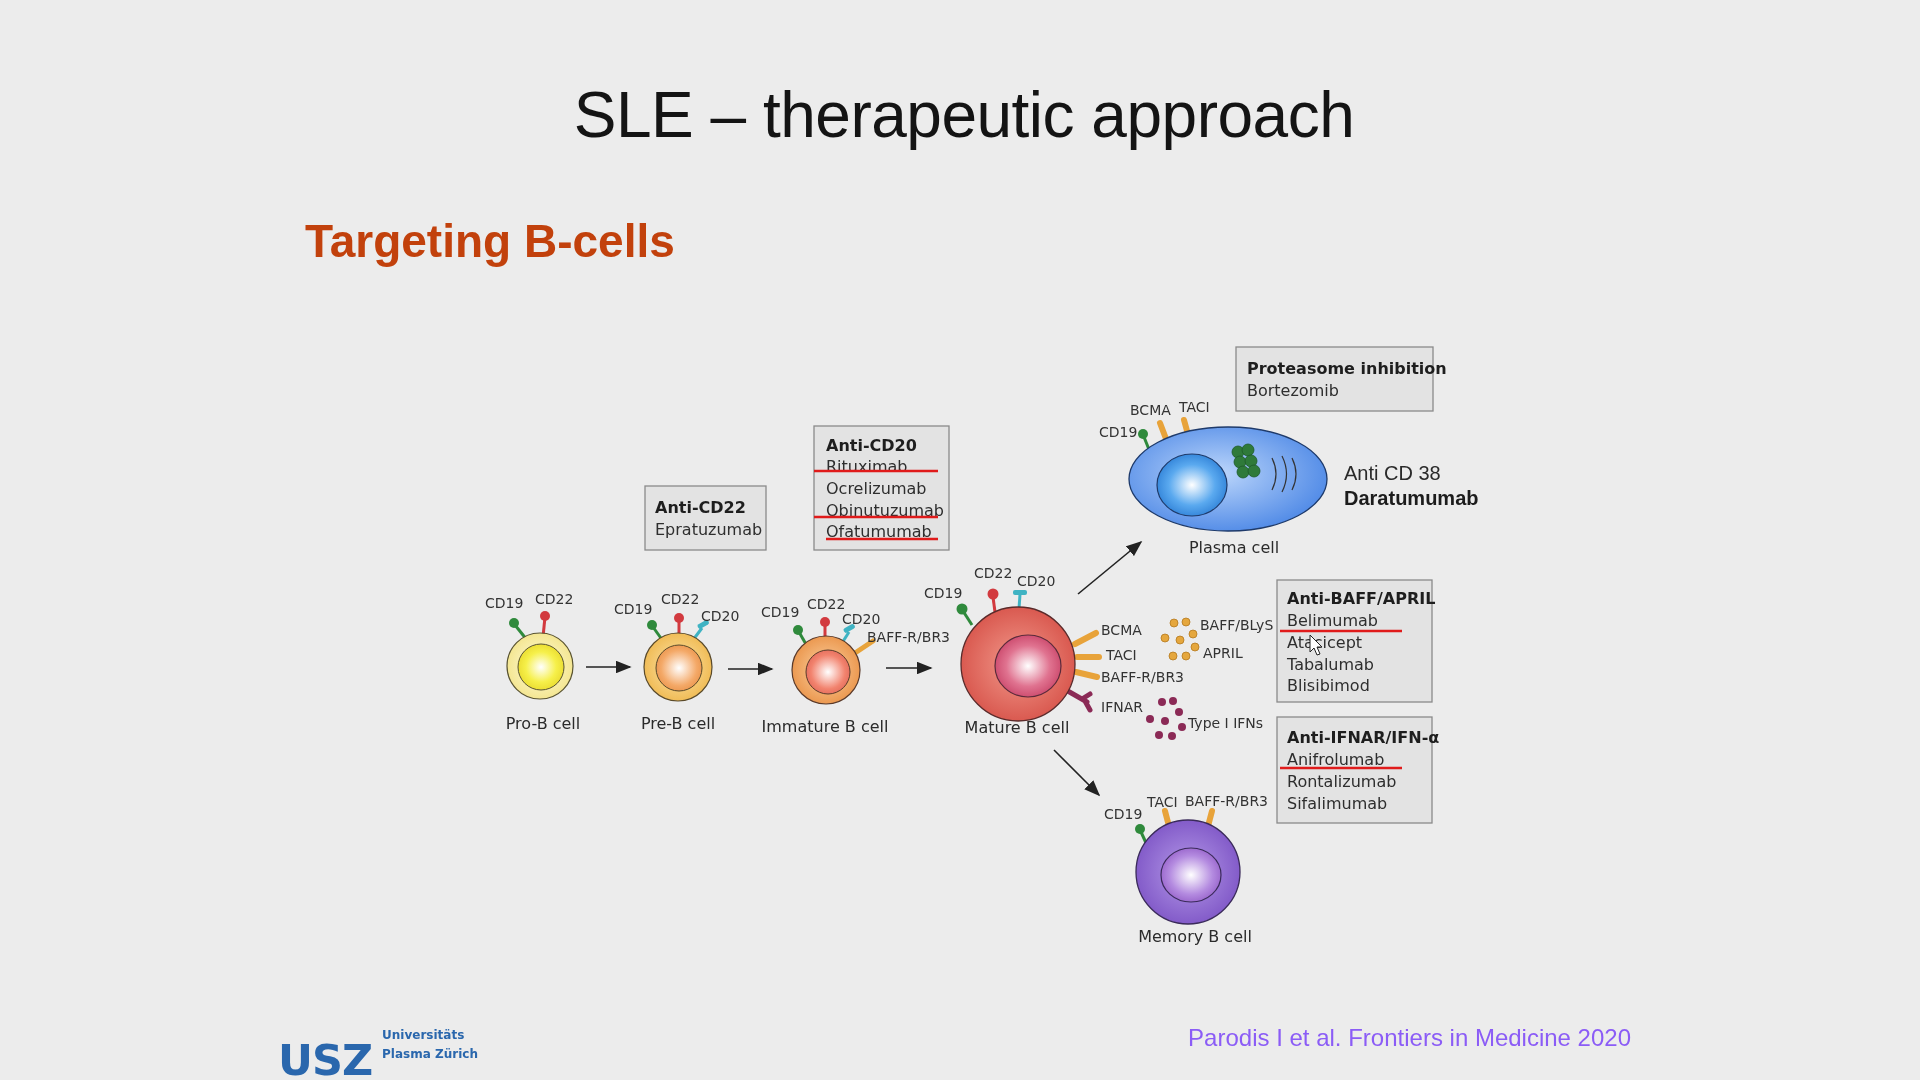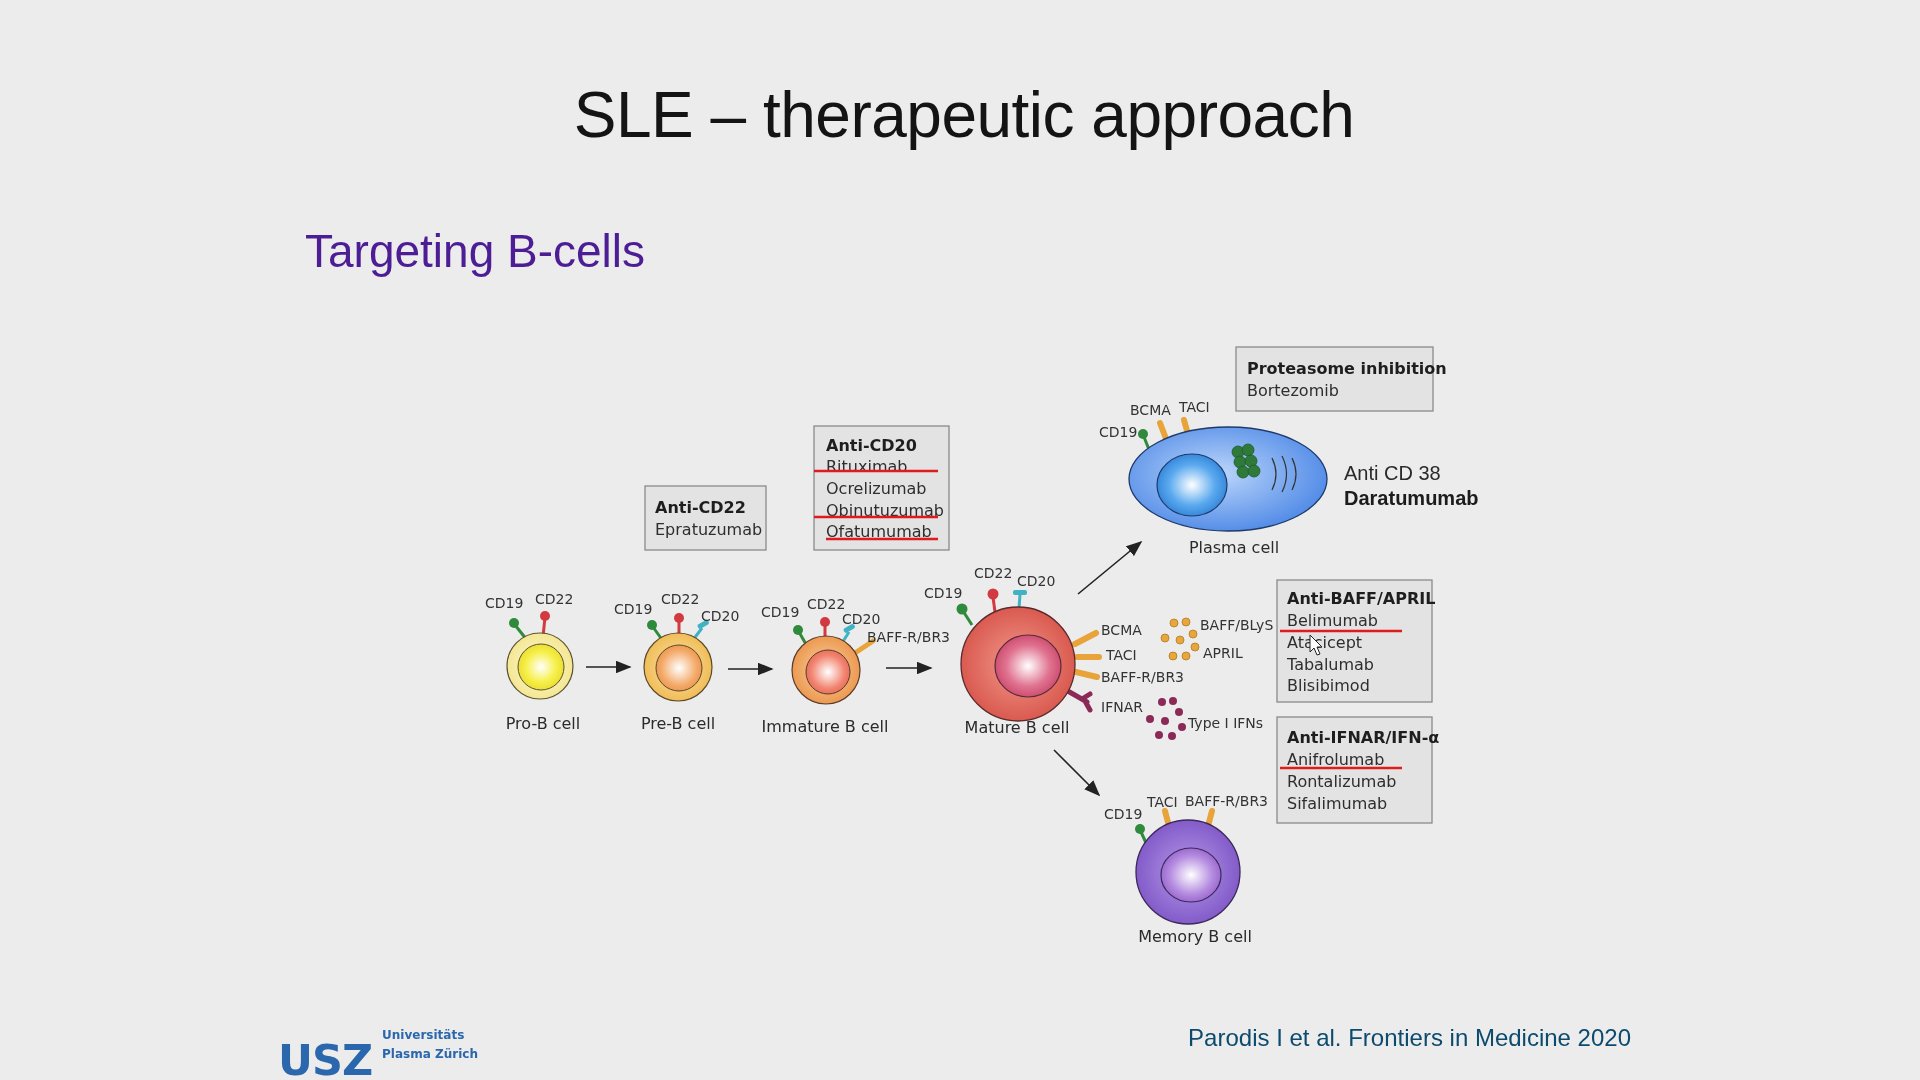--- a/index.html
+++ b/index.html
@@ -1,20 +1,20 @@
 <!DOCTYPE html>
 <html><head>
 <meta charset="utf-8">
 <style>
   html, body { margin:0; padding:0; }
   body { width:1920px; height:1080px; background:#ececec; position:relative; overflow:hidden;
          font-family:"Liberation Sans", sans-serif; color:#1a1a1a; }
   .title { position:absolute; left:0; width:1928px; top:78px; text-align:center; font-size:64px; letter-spacing:-0.5px; color:#141414; }
-  .subtitle { position:absolute; left:305px; top:224px; font-size:46px; color:#4c1d95; }
-  .citation { position:absolute; right:289px; top:1024px; font-size:24px; color:#0c4a6e; }
+  .subtitle { position:absolute; left:305px; top:214px; font-size:46px; color:#c2410c;font-weight:bold; }
+  .citation { position:absolute; right:289px; top:1024px; font-size:24px; color:#8b5cf6; }
   .logo { position:absolute; left:278px; top:1008px; display:flex; align-items:center; color:#2a67ad; }
   .logo-mark { font-family:"DejaVu Sans", sans-serif; font-weight:bold; font-size:43px; letter-spacing:-1px; line-height:1;margin-top:31px; }
   .logo-text { margin-left:10px; font-family:"DejaVu Sans", sans-serif; font-weight:bold; font-size:12px; line-height:19px; }
   svg#diagram { position:absolute; left:0; top:0; }
   .lbl { font-family:"DejaVu Sans", sans-serif; font-size:14px; fill:#333; }
   .cellname { font-family:"DejaVu Sans", sans-serif; font-size:16px; fill:#2b2b2b; }
   .boxhead { font-family:"DejaVu Sans", sans-serif; font-size:16px; font-weight:bold; fill:#1e1e1e; }
   .boxitem { font-family:"DejaVu Sans", sans-serif; font-size:16px; fill:#2e2e2e; }
   .side1 { font-family:"Liberation Sans", sans-serif; font-size:20px; fill:#2a2a2a; }
   .side2 { font-family:"Liberation Sans", sans-serif; font-size:20px; font-weight:bold; fill:#1c1c1c; }

